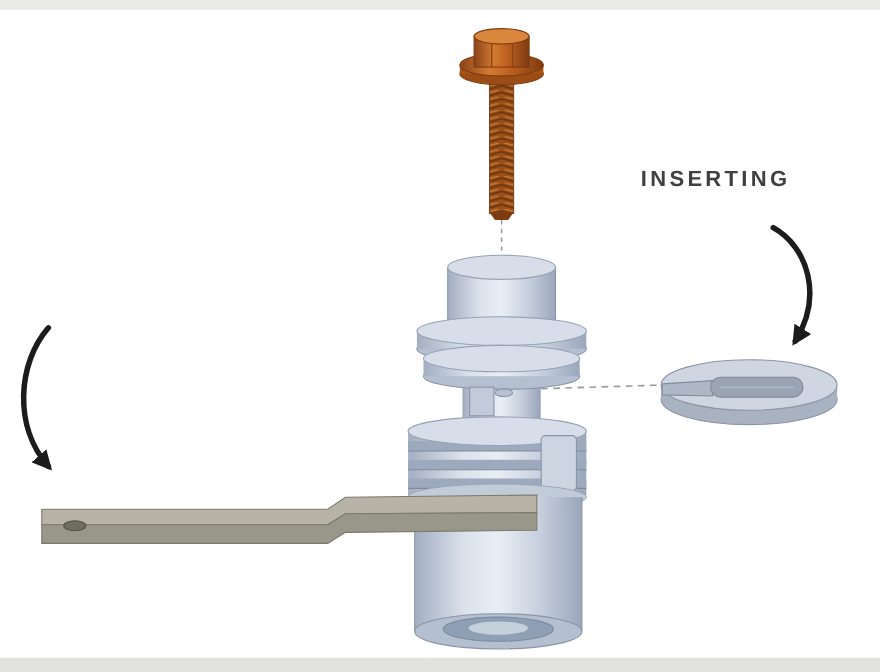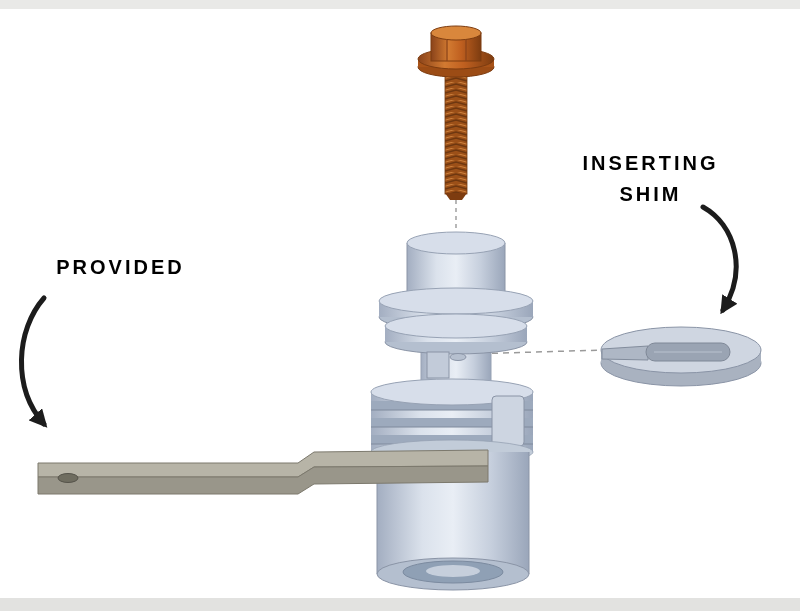--- a/index.html
+++ b/index.html
@@ -5,21 +5,21 @@
   html,body{margin:0;padding:0;background:#ffffff;}
   #figure{
     position:relative;width:800px;height:611px;background:#ffffff;overflow:hidden;
     font-family:"Liberation Sans",sans-serif;
   }
   .edge-strip{position:absolute;left:0;width:800px;}
   #top-strip{top:0;height:9px;background:#e9e9e7;}
   #bottom-strip{bottom:0;height:13px;background:#e2e2e0;}
   #diagram-svg{position:absolute;left:0;top:0;}
   .callout{
-    position:absolute;text-align:center;color:#000000;
+    position:absolute;text-align:center;color:#404040;
     font-size:20px;line-height:31px;font-weight:700;letter-spacing:3px;
   }
   #label-inserting-shim{left:563px;top:148px;width:175px;}
   #label-spanner-wrench{left:38px;top:252px;width:165px;}
 </style>
 </head>
 <body>
 
 <div id="figure">
   <div id="top-strip" class="edge-strip"></div>
@@ -123,18 +123,16 @@
       <polygon points="38,477 298,477 314,467 488,466 488,482 314,484 298,494 38,494" stroke="#7c796d" stroke-width="1" fill="#99968a"></polygon>
       <ellipse cx="68" cy="478" rx="10" ry="4.5" fill="#6f6d60" stroke="#55534a" stroke-width="1"></ellipse>
     </g>
 
     <path d="M 703 207 C 735 225, 748 270, 723 310" fill="none" stroke-width="5" stroke-linecap="round" marker-end="url(#arrowhead)" stroke="#1c1c1c"></path>
     <path d="M 44 298 C 16 330, 12 388, 44 424" fill="none" stroke-width="5" stroke-linecap="round" marker-end="url(#arrowhead)" stroke="#1c1c1c"></path>
   </svg>
 
   <div id="label-inserting-shim" class="callout">
     <div>INSERTING</div>
-    <div>SHIM</div>
   </div>
   <div id="label-spanner-wrench" class="callout">
-    <div>PROVIDED</div>
   </div>
 </div>
 
 </body></html>

